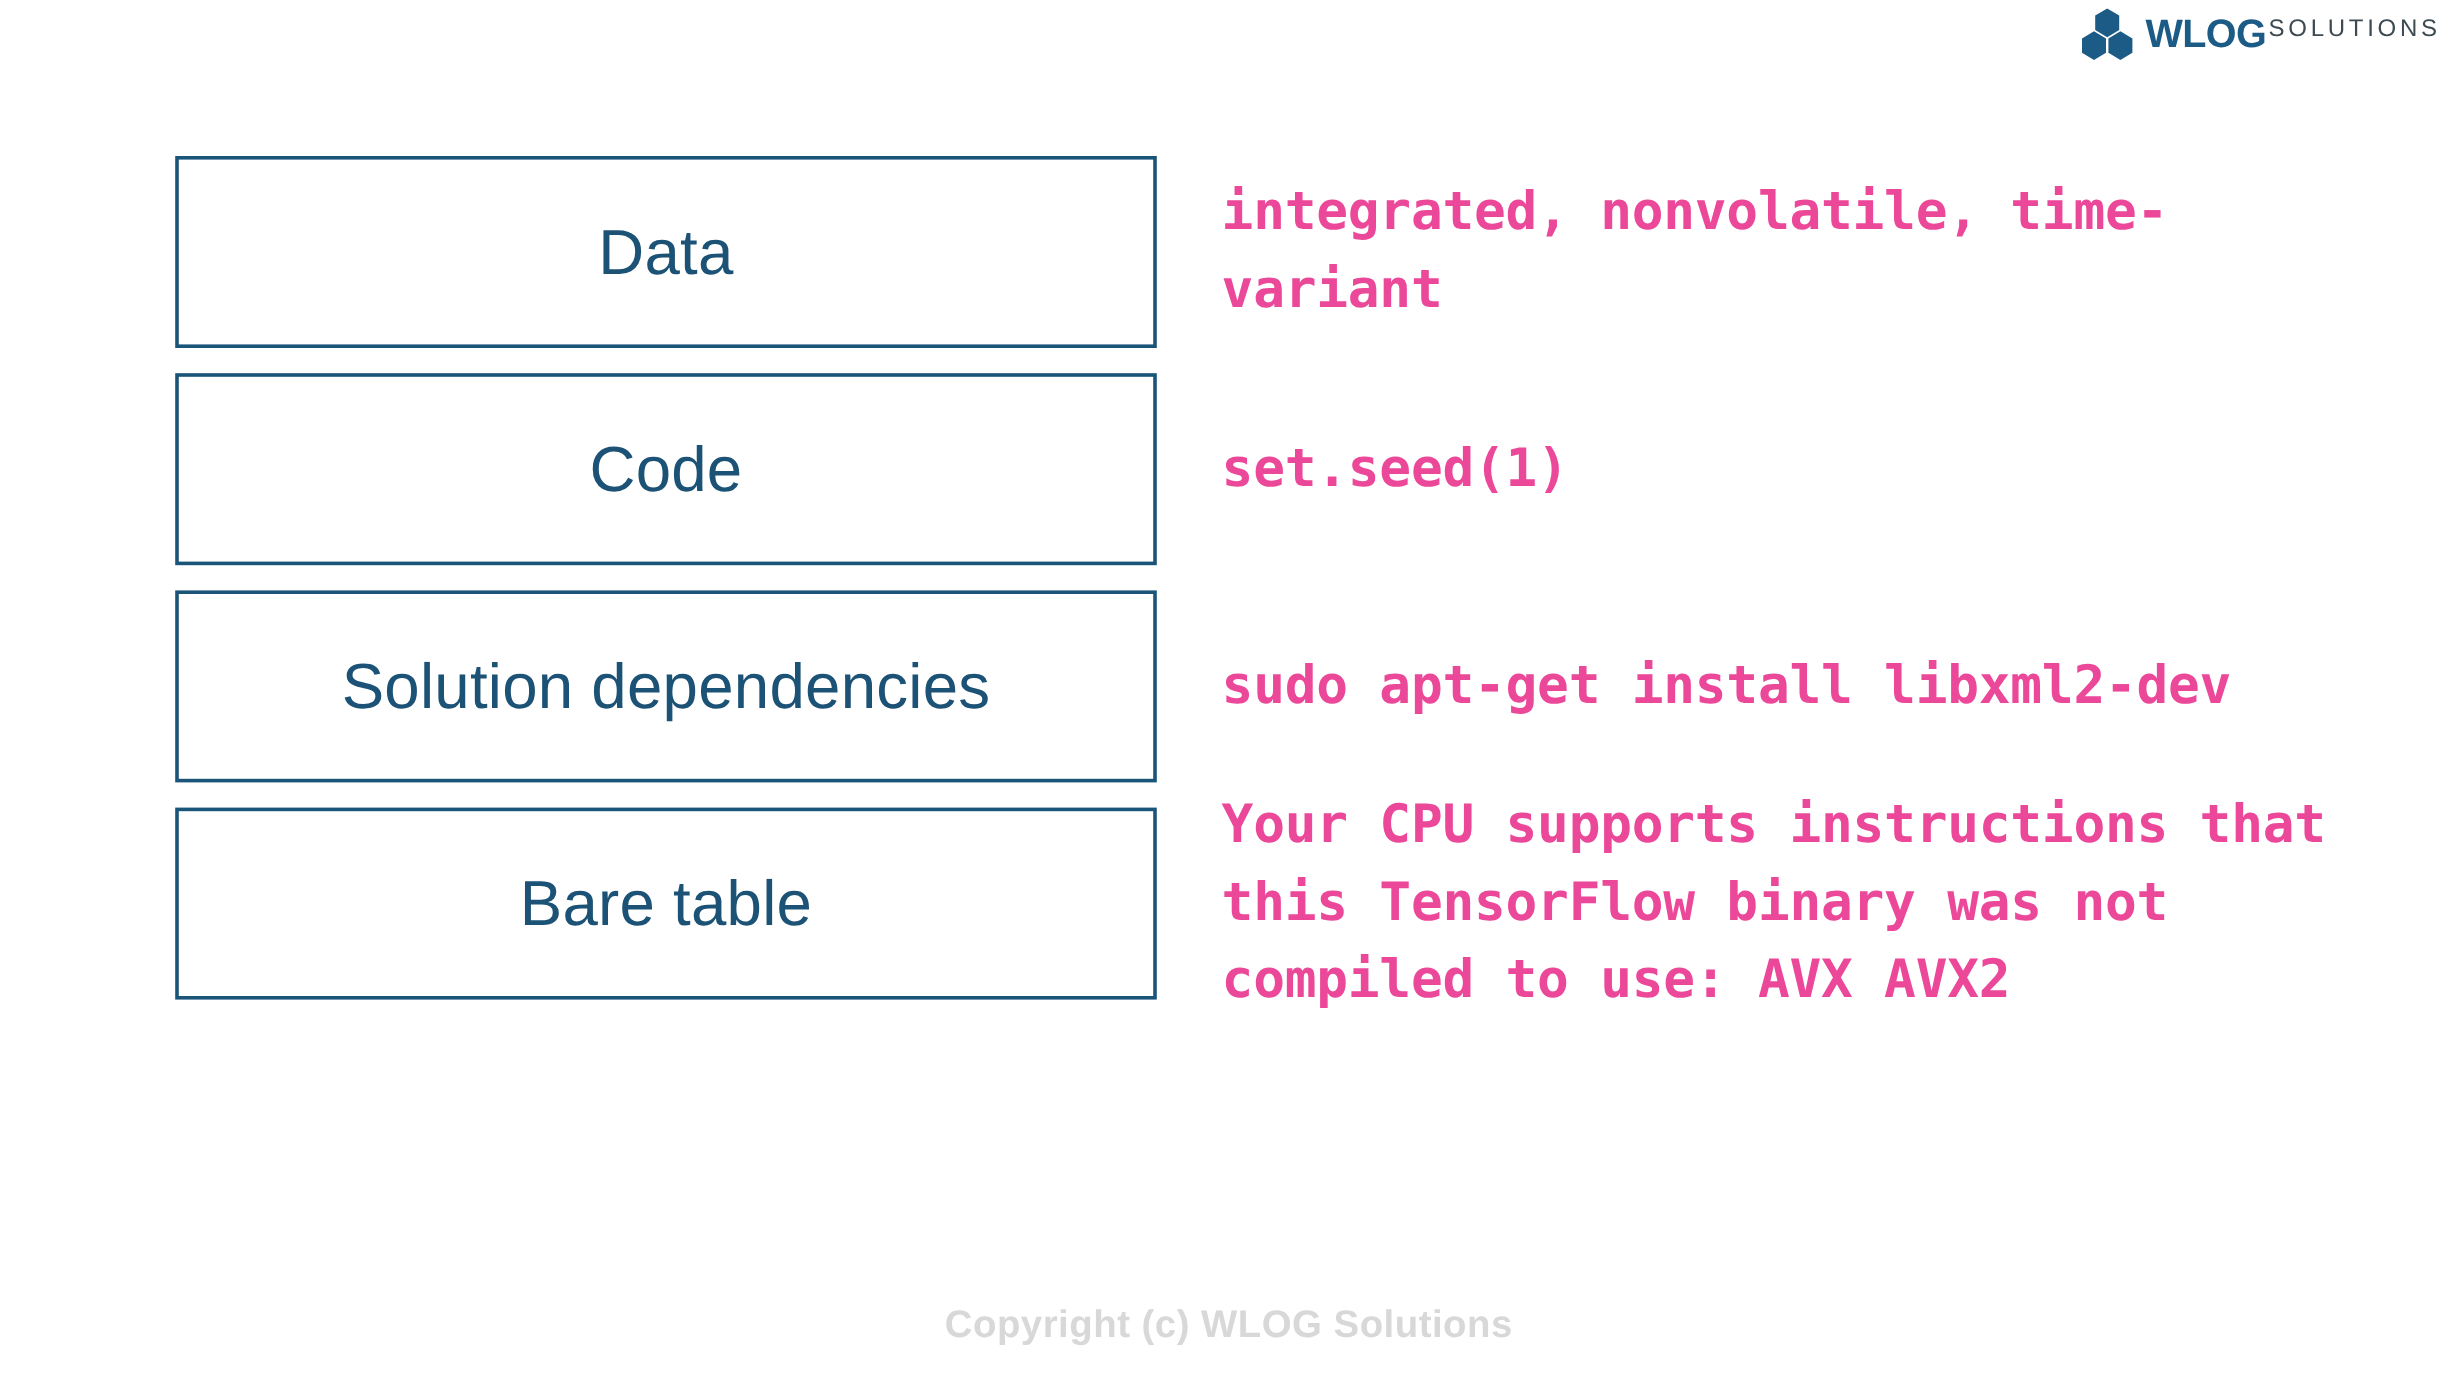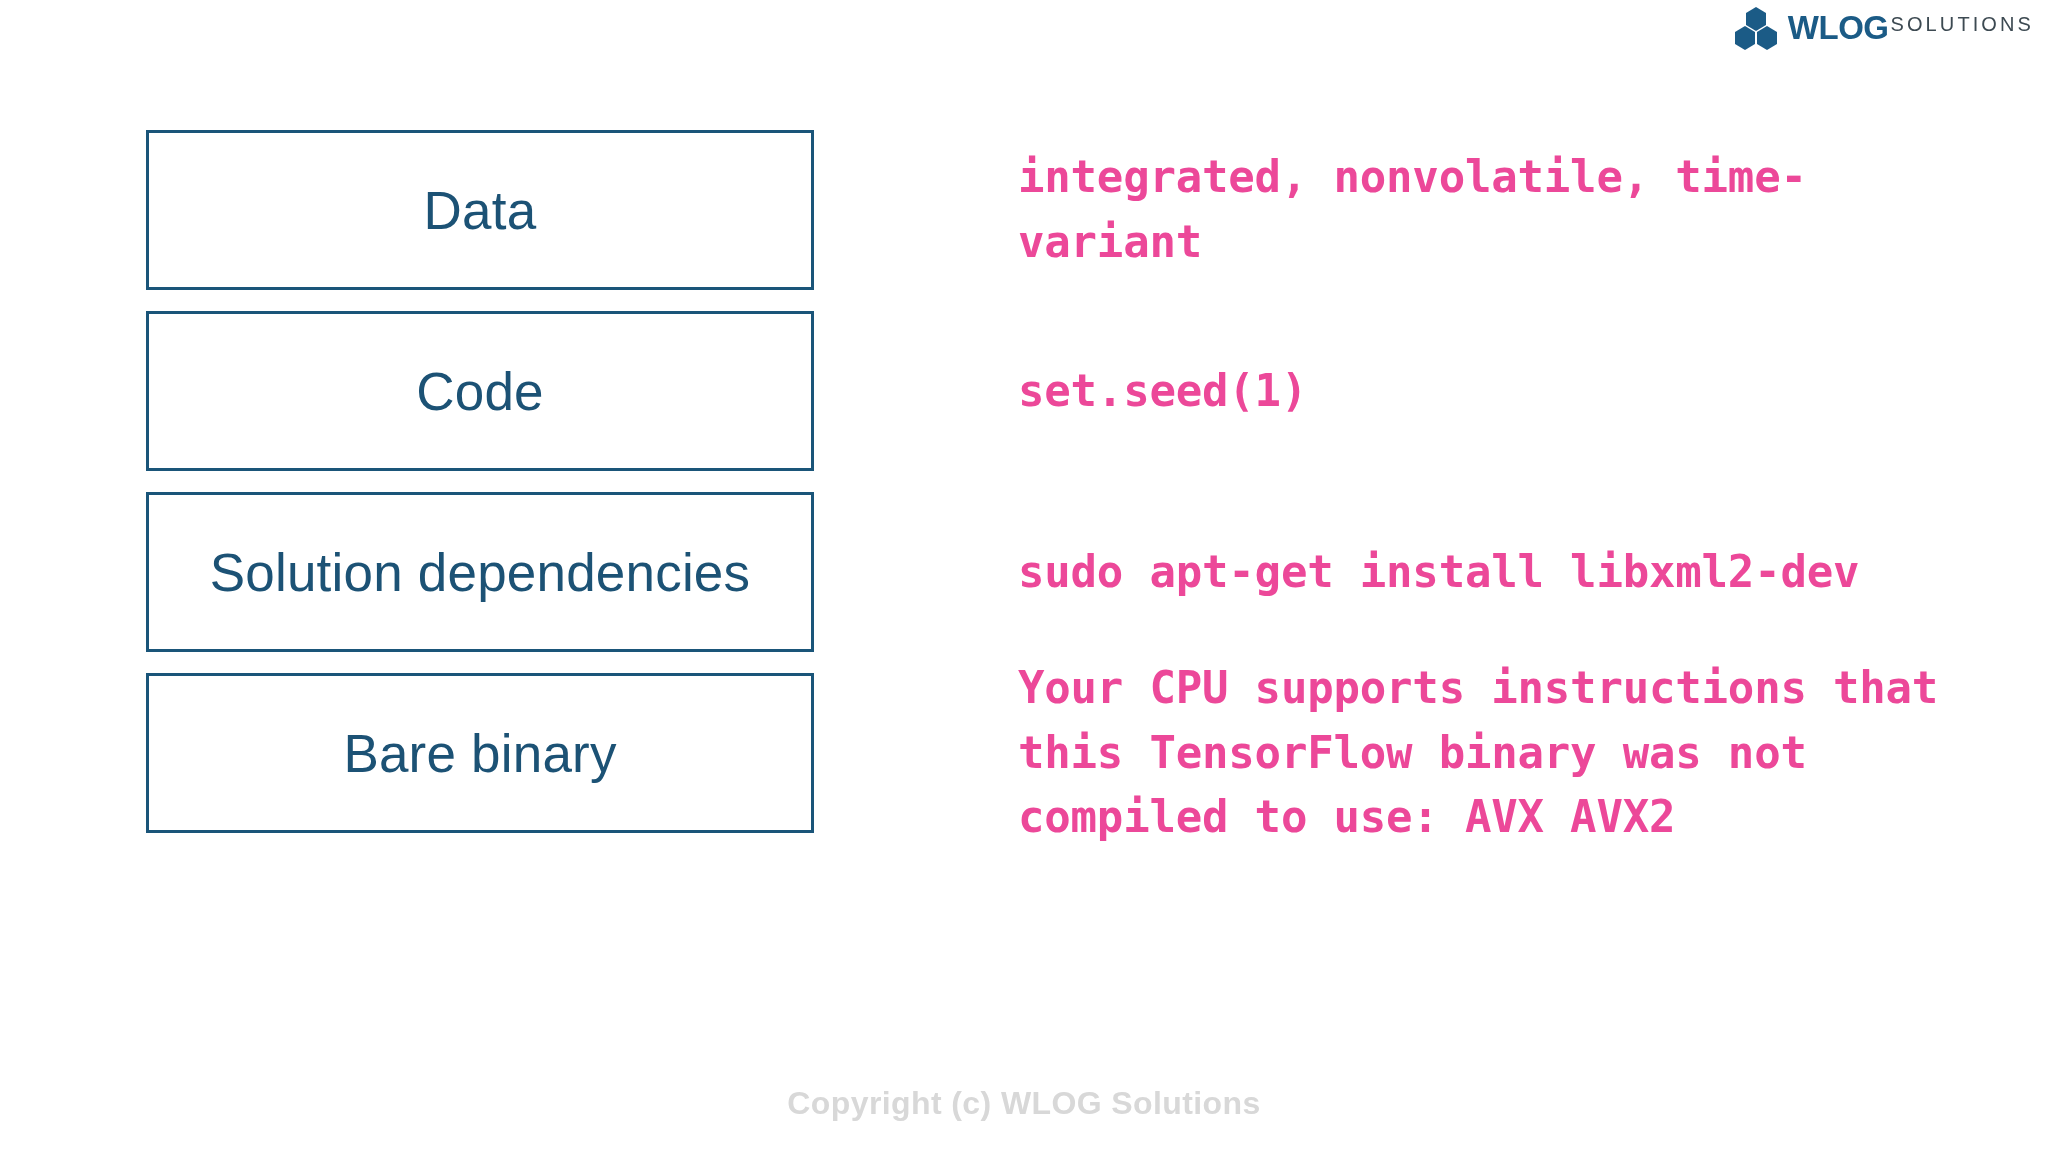--- a/index.html
+++ b/index.html
@@ -52,21 +52,21 @@
     color: #3d4a52;
     margin-top: 2px;
     margin-left: 2px;
   }
 
   
   .stack {
     position: absolute;
     left: 146px;
     top: 130px;
-    width: 668px;
+    width: 818px;
   }
   .layer-box {
     box-sizing: border-box;
     height: 160px;
     border: 3px solid #1a5579;
     background: #ffffff;
     display: flex;
     align-items: center;
     justify-content: center;
   }
@@ -146,21 +146,21 @@
     <div class="layer-box">
       <span class="layer-label">Code</span>
     </div>
 
     <div class="layer-box">
       <span class="layer-label">Solution dependencies</span>
     </div>
 
 
     <div class="layer-box">
-      <span class="layer-label">Bare binary</span>
+      <span class="layer-label">Bare table</span>
     </div>
 
   </div>
 
   <div class="code-col">
 
     <div class="code-row">
       <span class="code-text">integrated, nonvolatile, time-variant</span>
     </div>
 

